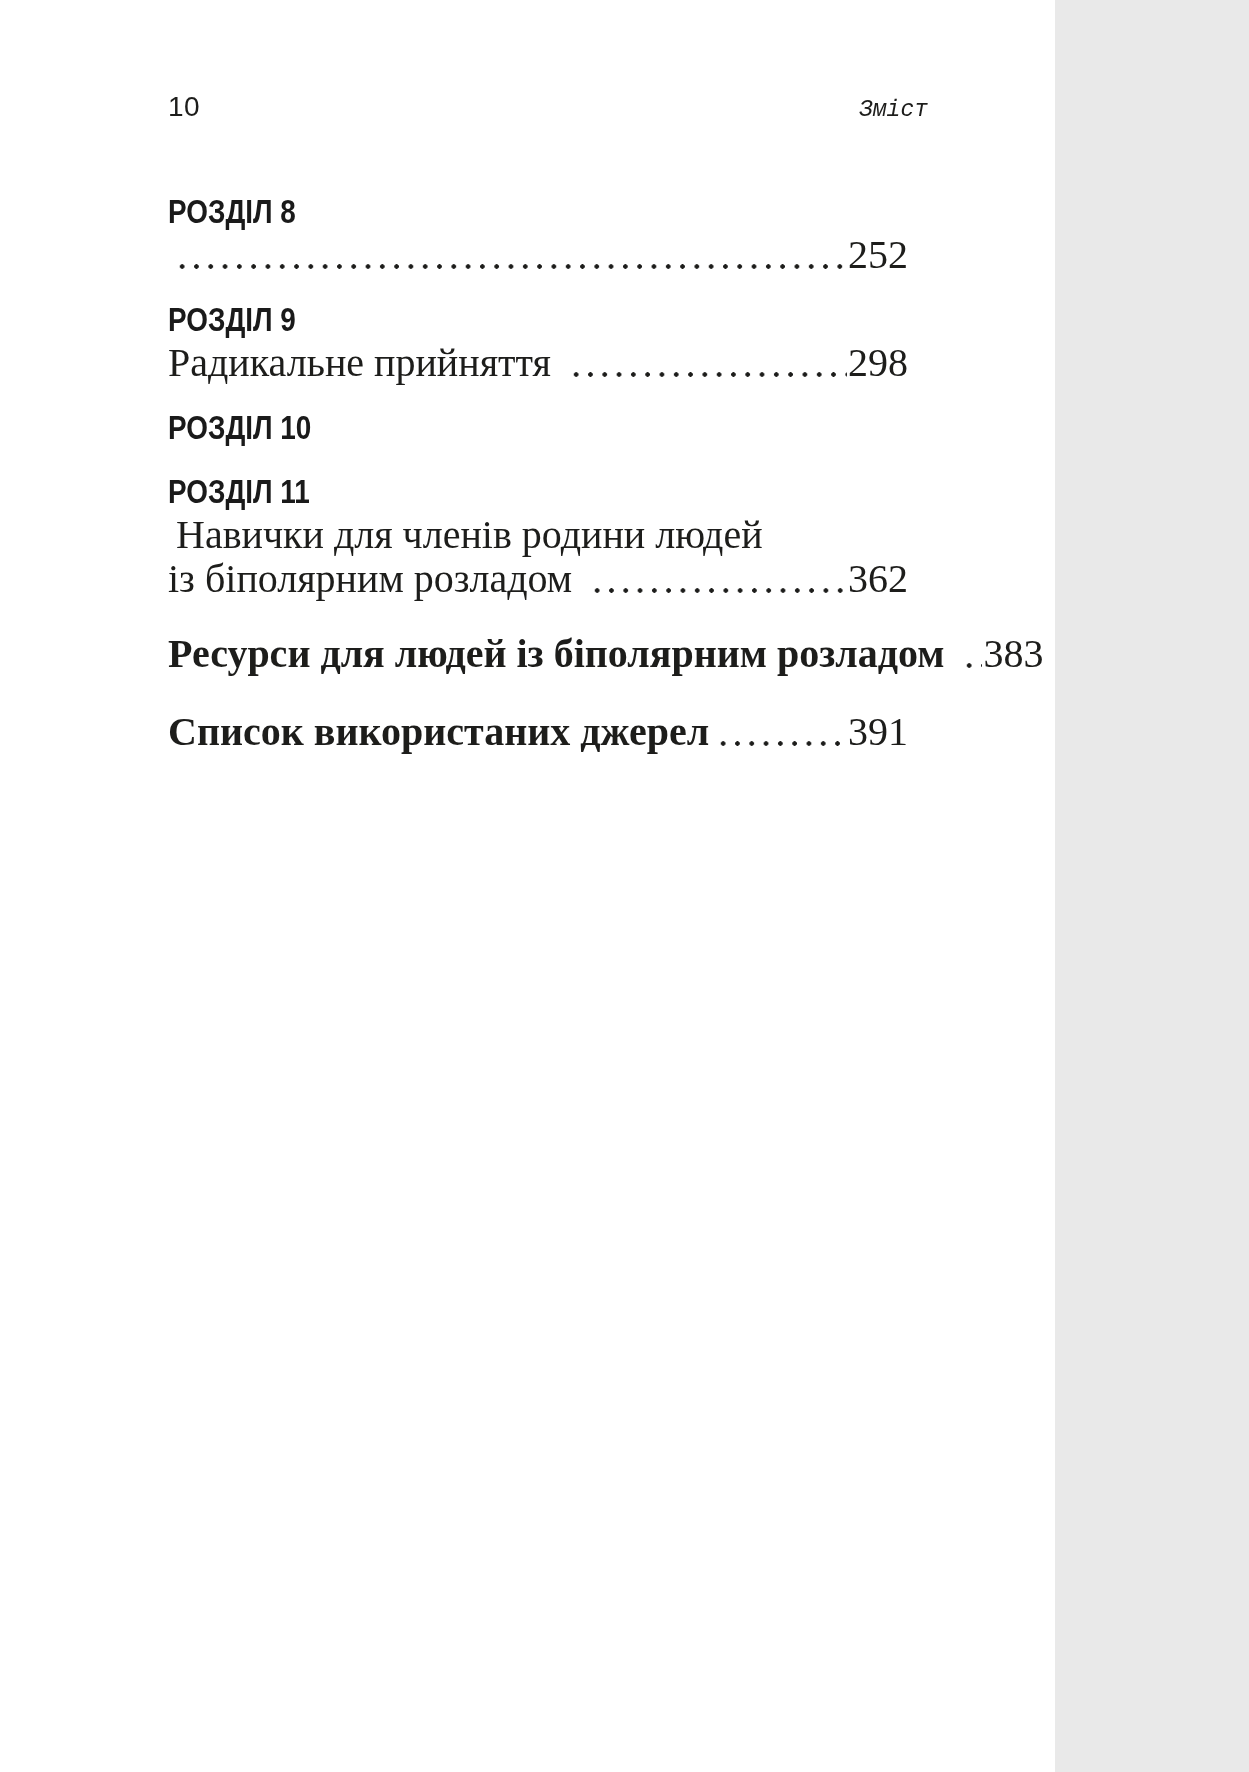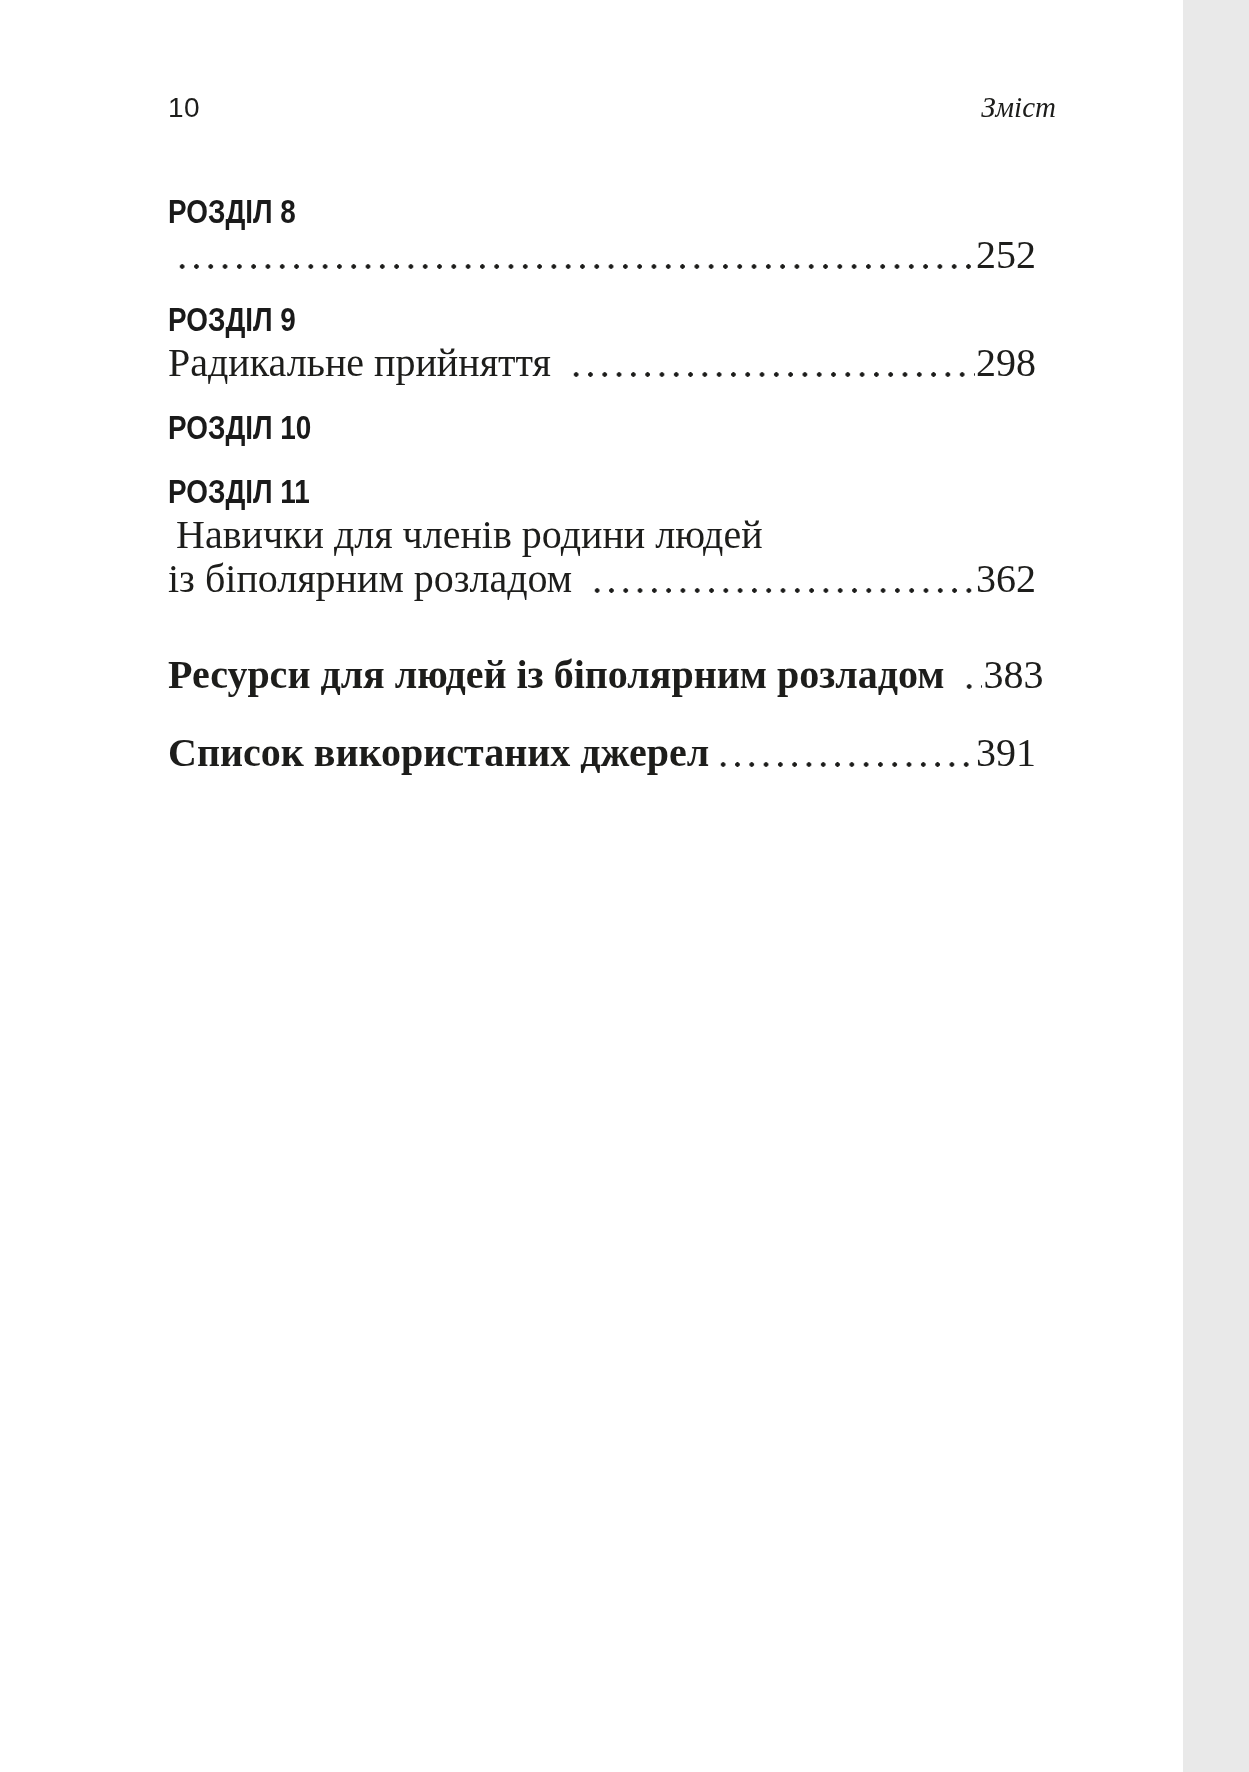--- a/index.html
+++ b/index.html
@@ -2,21 +2,21 @@
 <html><head>
 <meta charset="utf-8">
 <style>
   html, body {
     margin: 0;
     padding: 0;
     background: #e9e9e9;
   }
   .page {
     position: relative;
-    width: 1183px;
+    width: 1055px;
     height: 1772px;
     background: #ffffff;
     overflow: hidden;
     color: #1d1d1b;
     font-family: "Liberation Serif", serif;
   }
   
   .running-head {
     position: absolute;
     left: 168px;
@@ -26,23 +26,23 @@
     justify-content: space-between;
     align-items: baseline;
     line-height: 30px;
   }
   .folio {
     font-family: "Liberation Sans", sans-serif;
     font-size: 28px;
     letter-spacing: 0.5px;
   }
   .running-title {
-    font-family: Liberation Serif, serif;
+    font-family: Liberation Mono, monospace;
     font-style: italic;
-    font-size: 29px;
+    font-size: 23px;
     text-align: center;
   }
   
   .toc {
     position: absolute;
     left: 168px;
     right: 147px;
     top: 189px;
   }
   .chapter-label {
@@ -75,21 +75,21 @@
     min-width: 24px;
     margin: 0 1px 0 3px;
     background-image: radial-gradient(circle, #1d1d1b 2px, transparent 2.5px);
     background-size: 14.3px 5px;
     background-repeat: repeat-x;
     background-position: left 4px bottom 8px;
   }
   .leader.sp { margin-left: 14px; }
   .page-ref { flex: 0 0 auto; }
   .chapter-block { margin: 0 0 20px 0; }
-  .backmatter-1 { margin-top: 52px; }
+  .backmatter-1 { margin-top: 31px; }
   .backmatter-2 { margin-top: 34px; }
 </style>
 </head>
 <body>
 
 <div class="page">
 
   <div class="running-head">
     <span class="folio">10</span>
     <span class="running-title">Зміст</span>

